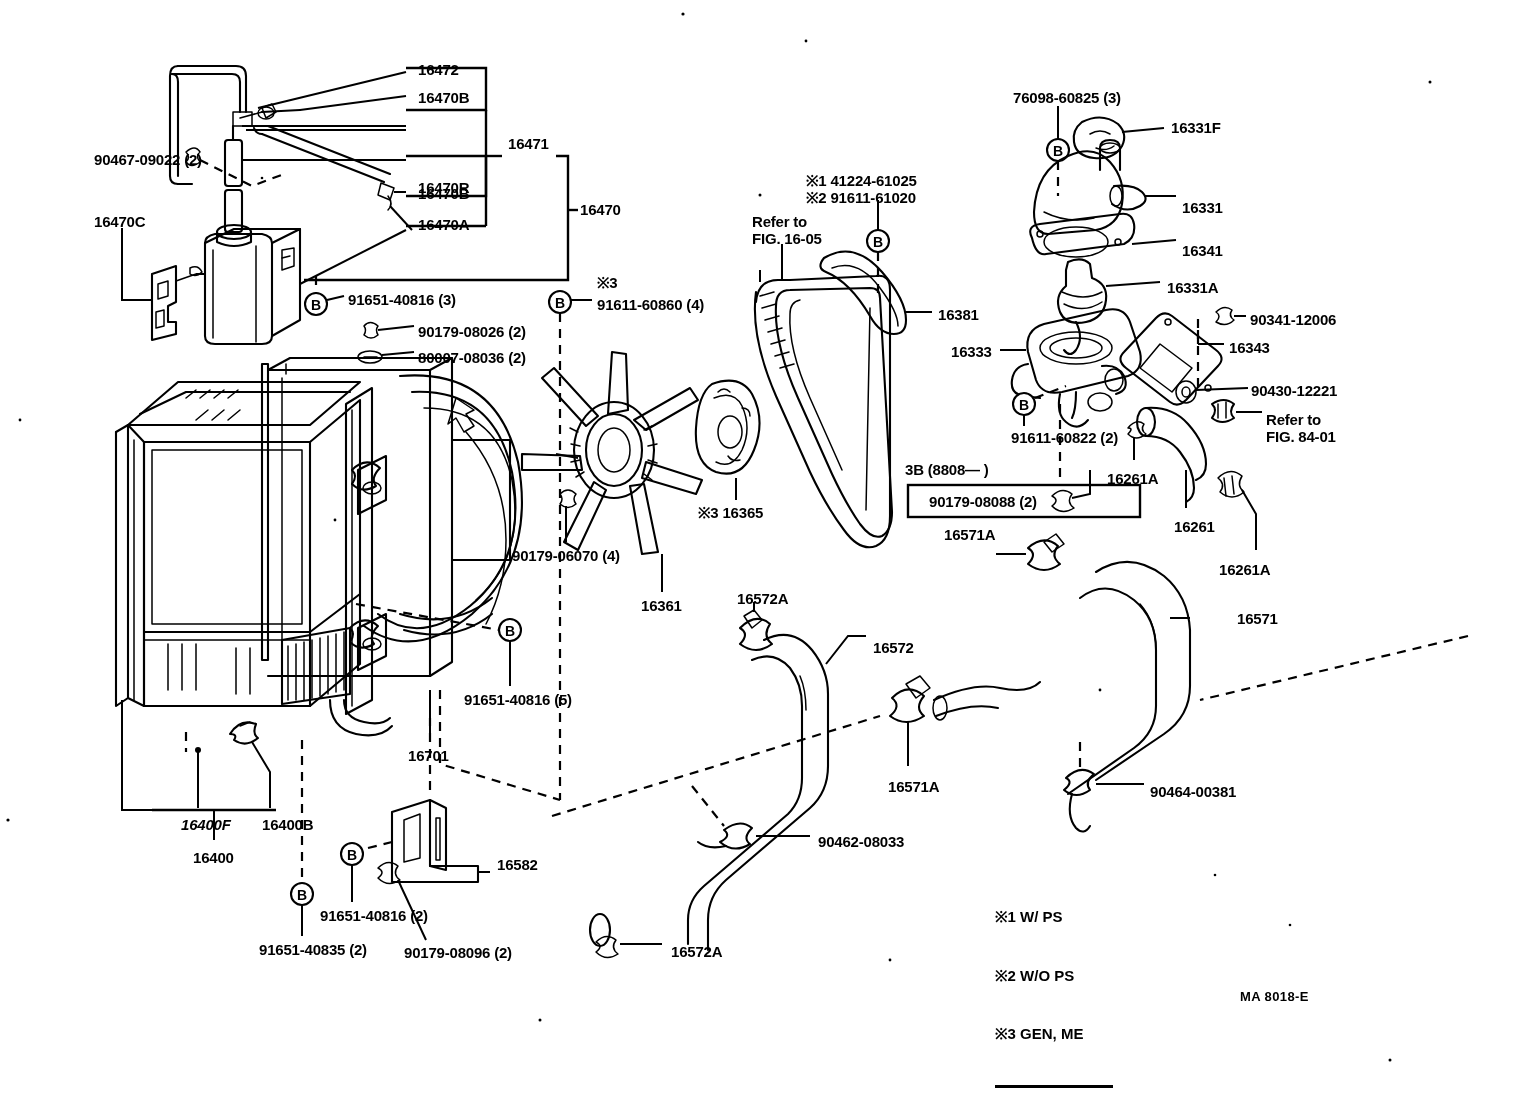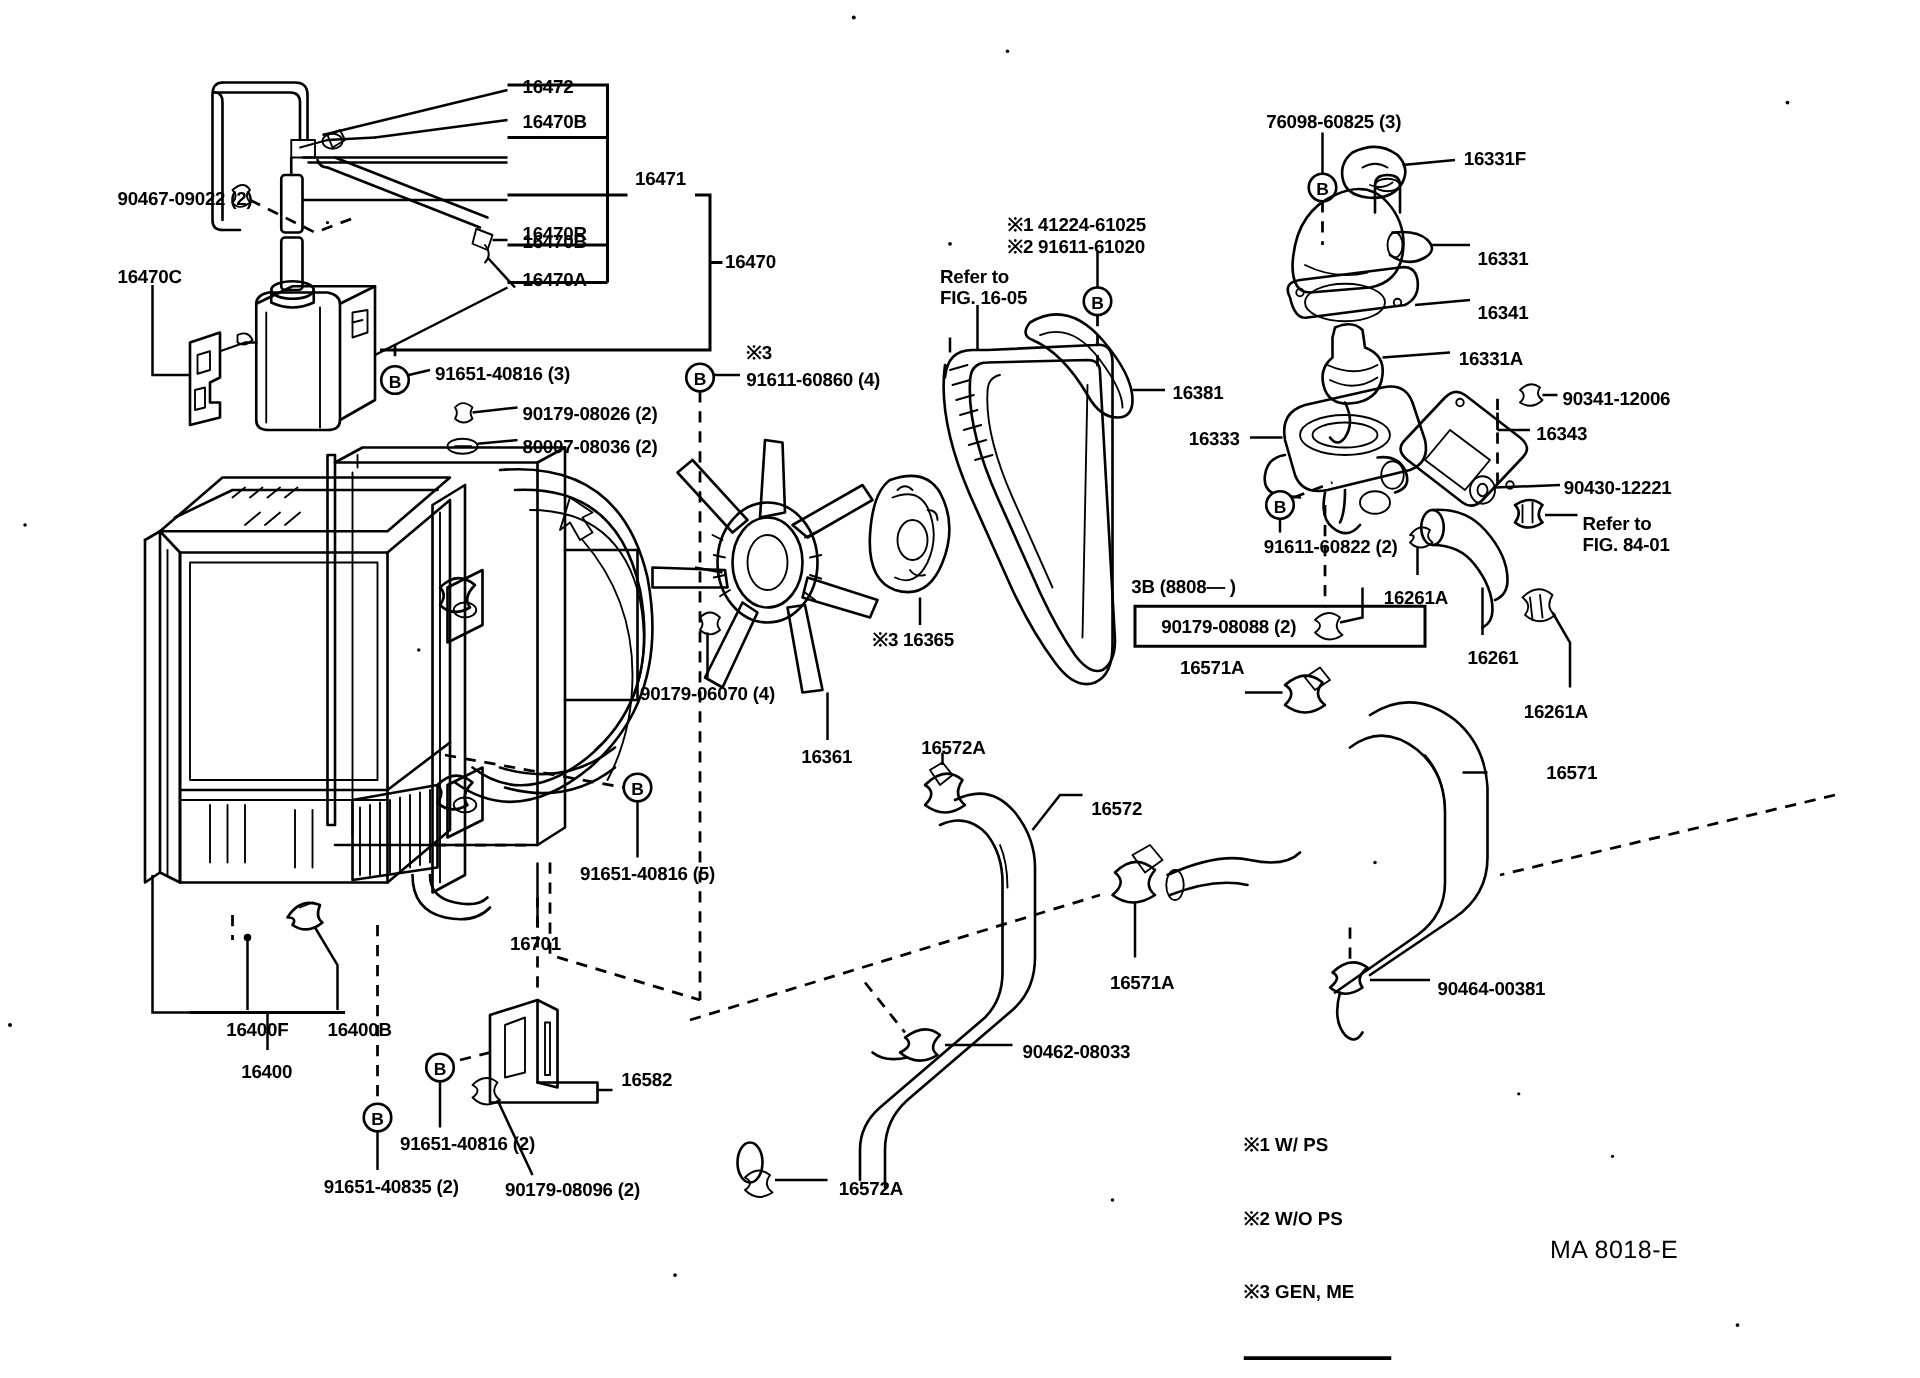--- a/index.html
+++ b/index.html
@@ -4,21 +4,21 @@
 <style>
   html,body{margin:0;padding:0;background:#fff;}
   body{font-family:"Liberation Sans",sans-serif;}
   #sheet{position:relative;width:1536px;height:1102px;background:#fff;overflow:hidden;}
   #art{position:absolute;left:0;top:0;width:1536px;height:1102px;}
   .lbl{position:absolute;font-family:"Liberation Sans",sans-serif;font-weight:bold;color:#000;
        font-size:15px;white-space:nowrap;letter-spacing:-0.2px;line-height:1.12;}
   .lbl.two{white-space:pre;}
   #legend{position:absolute;left:995px;top:868px;font-weight:bold;font-size:15px;line-height:1.30;white-space:pre;}
   #legend .rule{width:118px;height:3px;background:#000;margin-top:2px;}
-  #sheetcode{position:absolute;left:1240px;top:989px;font-weight:normal;font-size:20px;letter-spacing:0.4px;}
+  #sheetcode{position:absolute;left:1240px;top:989px;font-weight:bold;font-size:13px;letter-spacing:0.4px;}
 </style>
 </head>
 <body>
 
 <div id="sheet">
 
   <svg id="art" viewBox="0 0 1536 1102" xmlns="http://www.w3.org/2000/svg">
     <defs>
       <style>
         .s{fill:none;stroke:#000;stroke-width:2.1;stroke-linejoin:round;stroke-linecap:round;}
@@ -432,21 +432,21 @@
       <div class="lbl" style="left: 348px; top: 292px;">91651-40816 (3)</div>
       <div class="lbl" style="left: 418px; top: 324px;">90179-08026 (2)</div>
       <div class="lbl" style="left: 418px; top: 350px;">80007-08036 (2)</div>
       <div class="lbl" style="left: 597px; top: 275px;">※3</div>
       <div class="lbl" style="left: 597px; top: 297px;">91611-60860 (4)</div>
       <div class="lbl" style="left: 698px; top: 505px;">※3 16365</div>
       <div class="lbl" style="left: 512px; top: 548px;">90179-06070 (4)</div>
       <div class="lbl" style="left: 641px; top: 598px;">16361</div>
       <div class="lbl" style="left: 464px; top: 692px;">91651-40816 (5)</div>
       <div class="lbl" style="left: 408px; top: 748px;">16701</div>
-      <div class="lbl" style="left: 181px; top: 817px;">16400F</div>
+      <div class="lbl" style="left: 181px; top: 817px; font-style: italic;">16400F</div>
       <div class="lbl" style="left: 262px; top: 817px;">16400B</div>
       <div class="lbl" style="left: 193px; top: 850px;">16400</div>
       <div class="lbl" style="left: 320px; top: 908px;">91651-40816 (2)</div>
       <div class="lbl" style="left: 259px; top: 942px;">91651-40835 (2)</div>
       <div class="lbl" style="left: 404px; top: 945px;">90179-08096 (2)</div>
       <div class="lbl" style="left: 497px; top: 857px;">16582</div>
       <div class="lbl" style="left: 806px; top: 173px;">※1 41224-61025</div>
       <div class="lbl" style="left: 806px; top: 190px;">※2 91611-61020</div>
       <div class="lbl" style="left: 938px; top: 307px;">16381</div>
       <div class="lbl" style="left: 1013px; top: 90px;">76098-60825 (3)</div>

